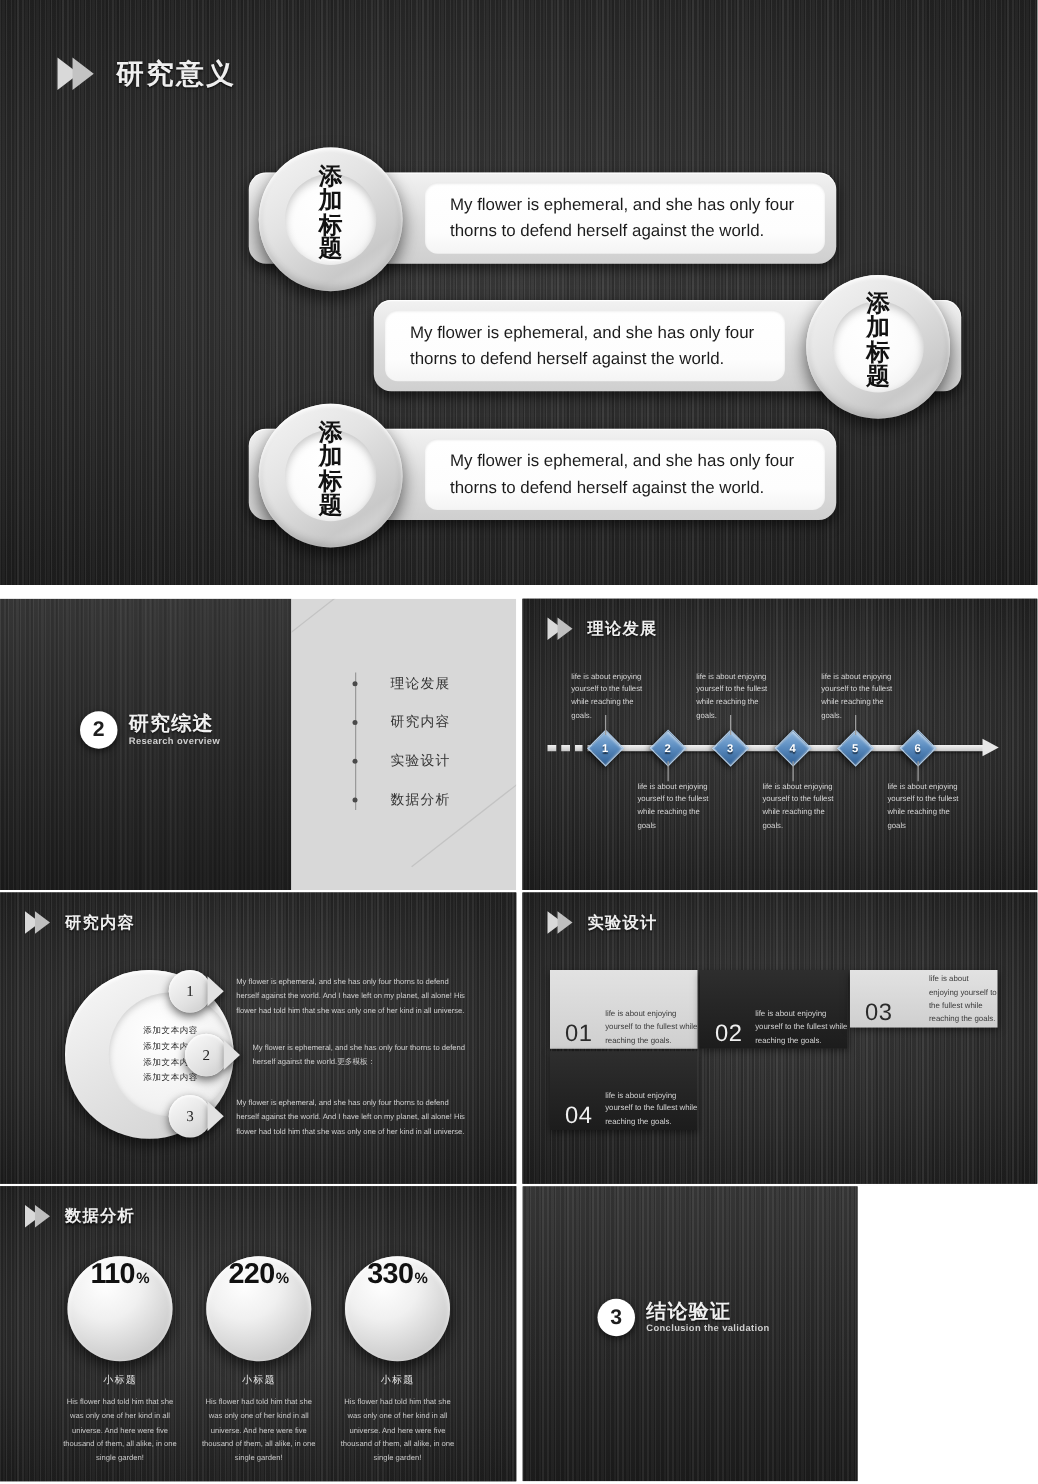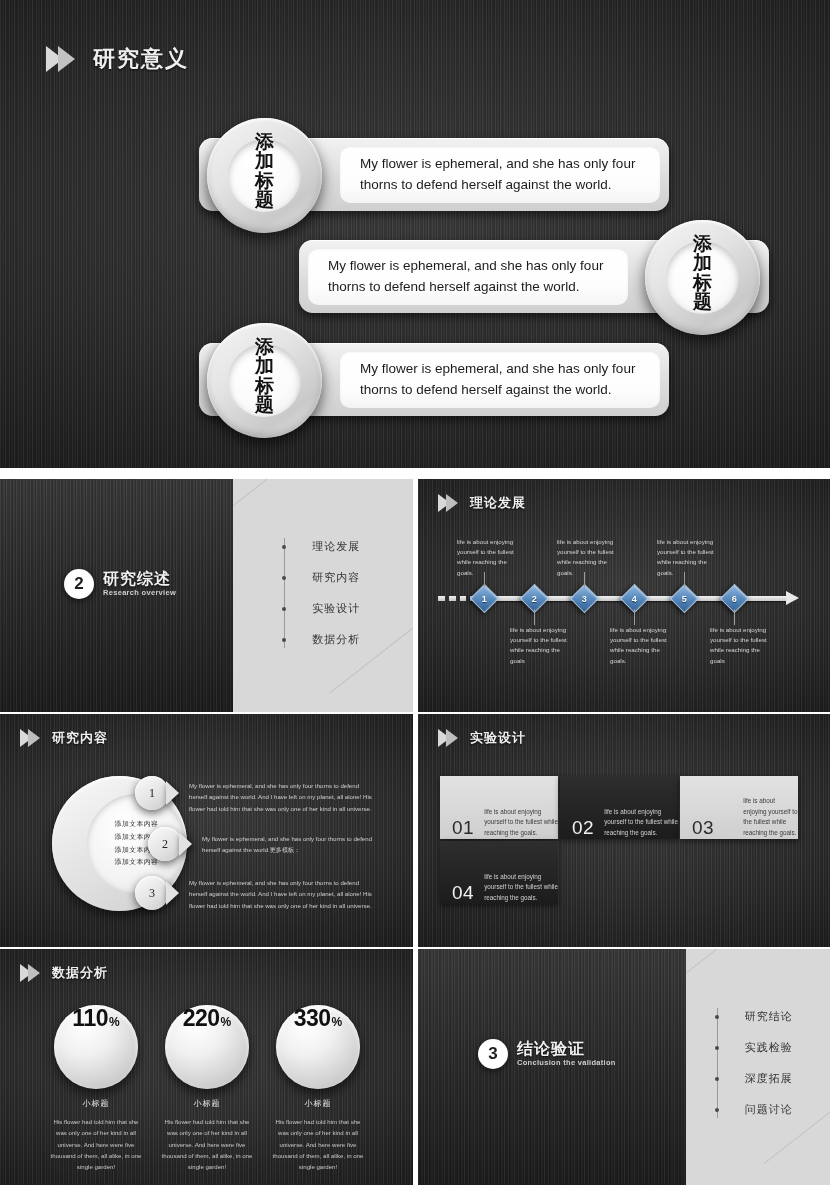--- a/index.html
+++ b/index.html
@@ -382,21 +382,21 @@
     </div>
 
     <div class="gcell g-light" style="left:22px;  top:62px;  width:118px; height:63px;">
       <span class="gn">01</span>
       <span class="gt">life is about enjoying yourself to the fullest while reaching the goals.</span>
     </div>
     <div class="gcell g-dark" style="left:142px; top:62px;  width:118px; height:63px;">
       <span class="gn">02</span>
       <span class="gt">life is about enjoying yourself to the fullest while reaching the goals.</span>
     </div>
-    <div class="gcell g-light" style="left:262px; top:62px;  width:118px; height:63px;gap:19px;">
+    <div class="gcell g-light" style="left:262px; top:62px;  width:118px; height:46px;gap:19px;">
       <span class="gn">03</span>
       <span class="gt">life is about enjoying yourself to the fullest while reaching the goals.</span>
     </div>
     <div class="gcell g-dark" style="left:22px;  top:127px; width:118px; height:63px;">
       <span class="gn">04</span>
       <span class="gt">life is about enjoying yourself to the fullest while reaching the goals.</span>
     </div>
   </div>
 
   <div class="slide metal" id="slide-6">
@@ -431,43 +431,20 @@
         <span class="bignum">330</span>
         <span class="pct">%</span>
       </div>
       <div class="sub">小标题</div>
       <div class="desc">His flower had told him that she was only one of her kind in all universe. And here were five thousand of them, all alike, in one single garden!</div>
     </div>
   </div>
 
   <div class="slide" id="slide-7">
     <div class="sec-dark metal-lite" style="width:65%;"></div>
-    <div class="sec-light" style="width:35%;">
-      <div class="dg" style="left:-16px; top:36px; width:130px; transform:rotate(-38deg);"></div>
-      <div class="dg" style="left:78px; top:214px; width:130px; transform:rotate(-38deg);"></div>
-      <div class="tl-list" style="left:28px; top:52px; width:120px;">
-        <div class="tl-rail"></div>
-        <div class="tl-item">
-          <span class="tl-dot"></span>
-          <span class="tl-label">研究结论</span>
-        </div>
-        <div class="tl-item">
-          <span class="tl-dot"></span>
-          <span class="tl-label">实践检验</span>
-        </div>
-        <div class="tl-item">
-          <span class="tl-dot"></span>
-          <span class="tl-label">深度拓展</span>
-        </div>
-        <div class="tl-item">
-          <span class="tl-dot"></span>
-          <span class="tl-label">问题讨论</span>
-        </div>
-      </div>
-    </div>
     <div class="sec-badge" style="left:60px; top:90px;">
       <div class="sec-num">3</div>
       <div class="sec-txt">
         <div class="sec-cn">结论验证</div>
         <div class="sec-en">Conclusion the validation</div>
       </div>
     </div>
   </div>
 
 </div>

